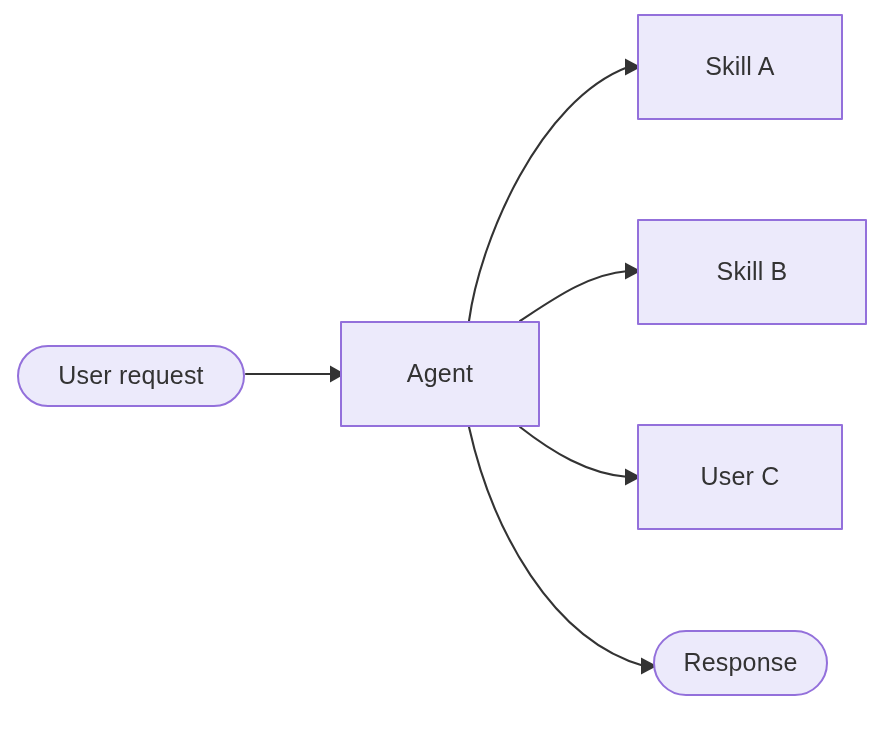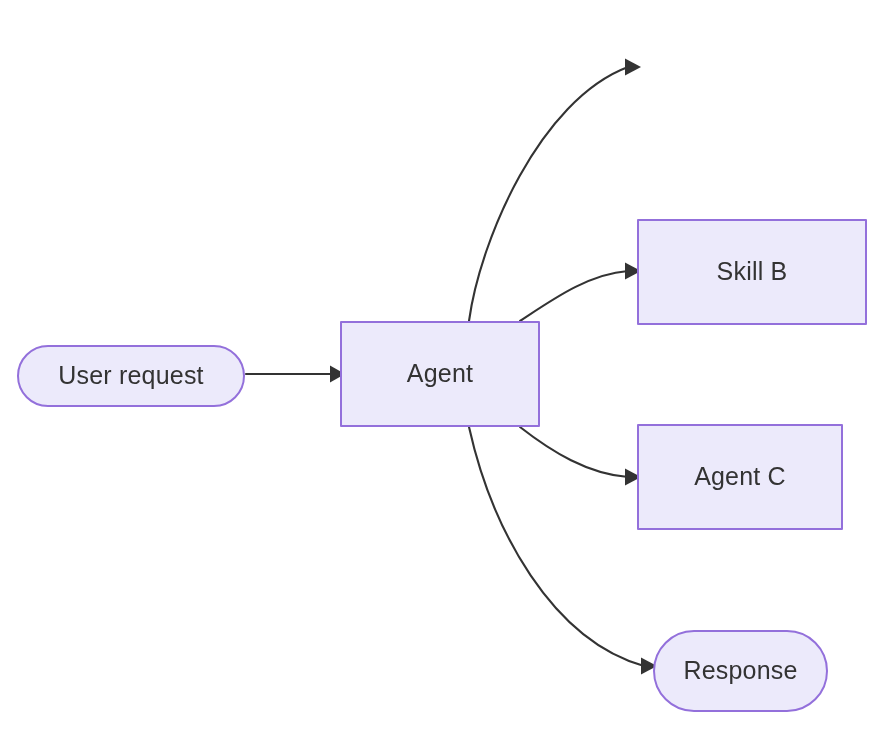--- a/index.html
+++ b/index.html
@@ -92,26 +92,29 @@
   </svg>
 
   <div class="node node-stadium" style="left:17px; top:345px; width:228px; height:62px;">
     <span class="node-label">User request</span>
   </div>
 
   <div class="node node-rect" style="left:340px; top:321px; width:200px; height:106px;text-align:center;">
     <span class="node-label">Agent</span>
   </div>
 
+  <div class="node node-rect" style="left:637px; top:14px; width:206px; height:106px;">
+    <span class="node-label">Skill A</span>
+  </div>
 
   <div class="node node-rect" style="left:637px; top:219px; width:230px; height:106px;">
     <span class="node-label">Skill B</span>
   </div>
 
   <div class="node node-rect" style="left:637px; top:424px; width:206px; height:106px;">
-    <span class="node-label">Agent C</span>
+    <span class="node-label">User C</span>
   </div>
 
-  <div class="node node-stadium" style="left:653px; top:630px; width:175px; height:82px;">
+  <div class="node node-stadium" style="left:653px; top:630px; width:175px; height:66px;">
     <span class="node-label">Response</span>
   </div>
 
 </div>
 
 </body></html>

